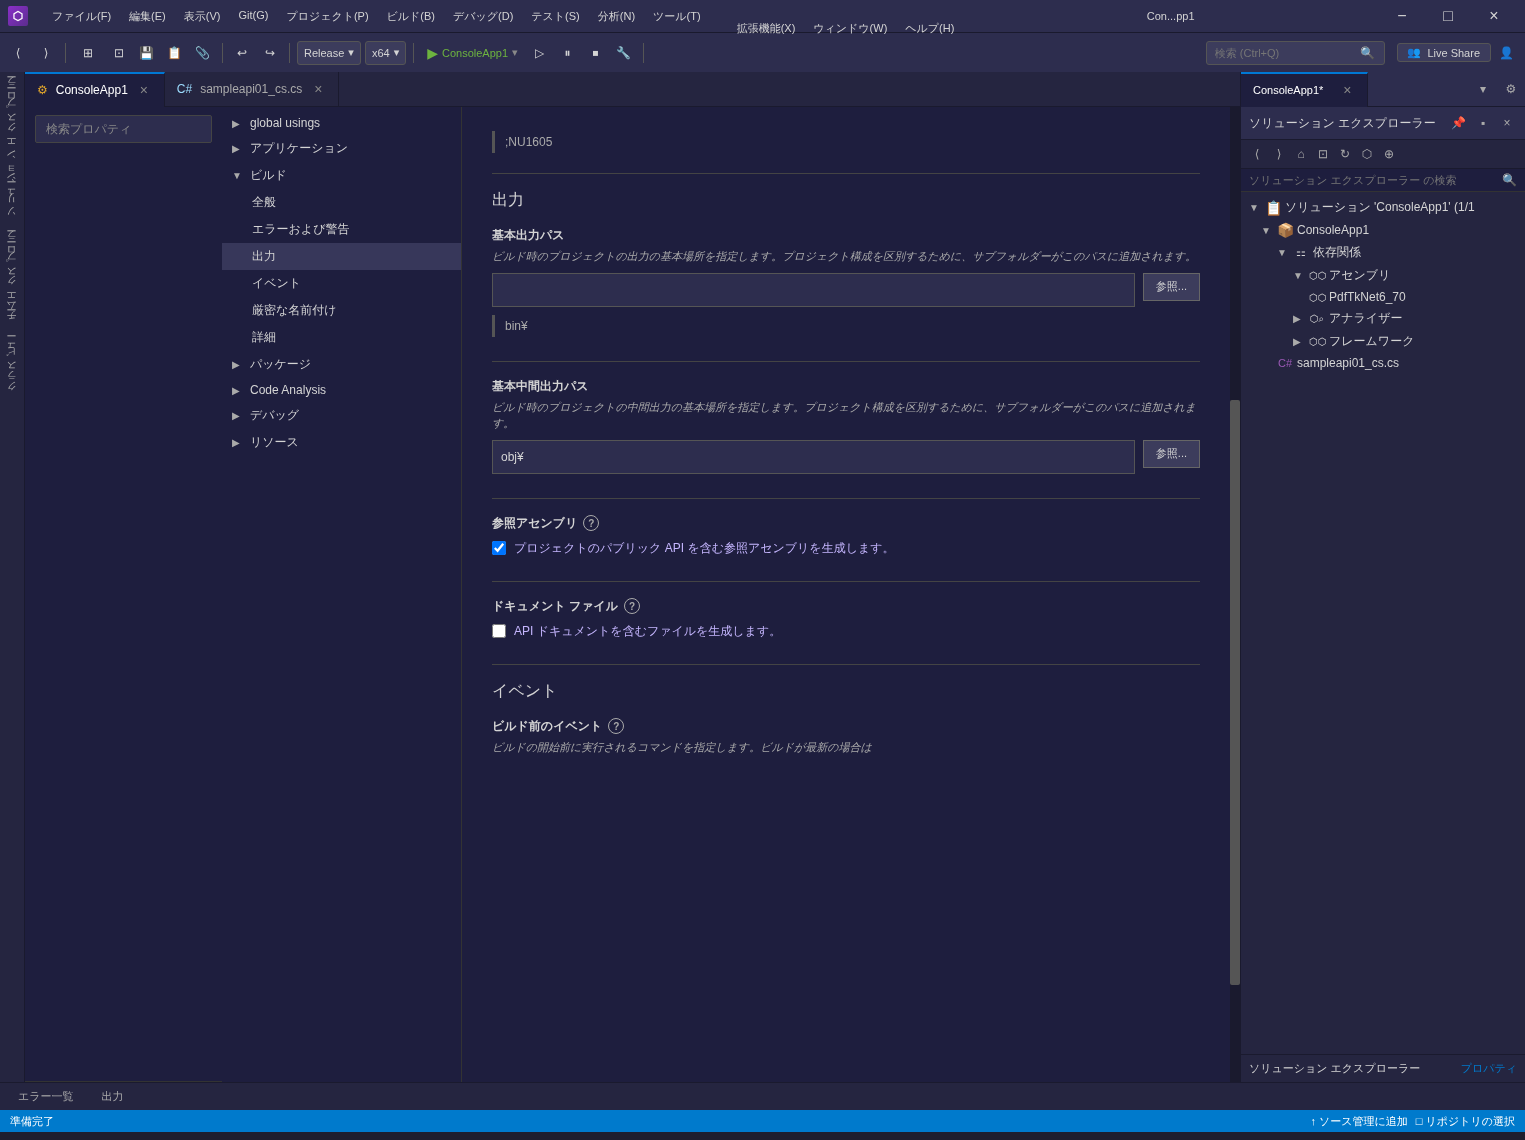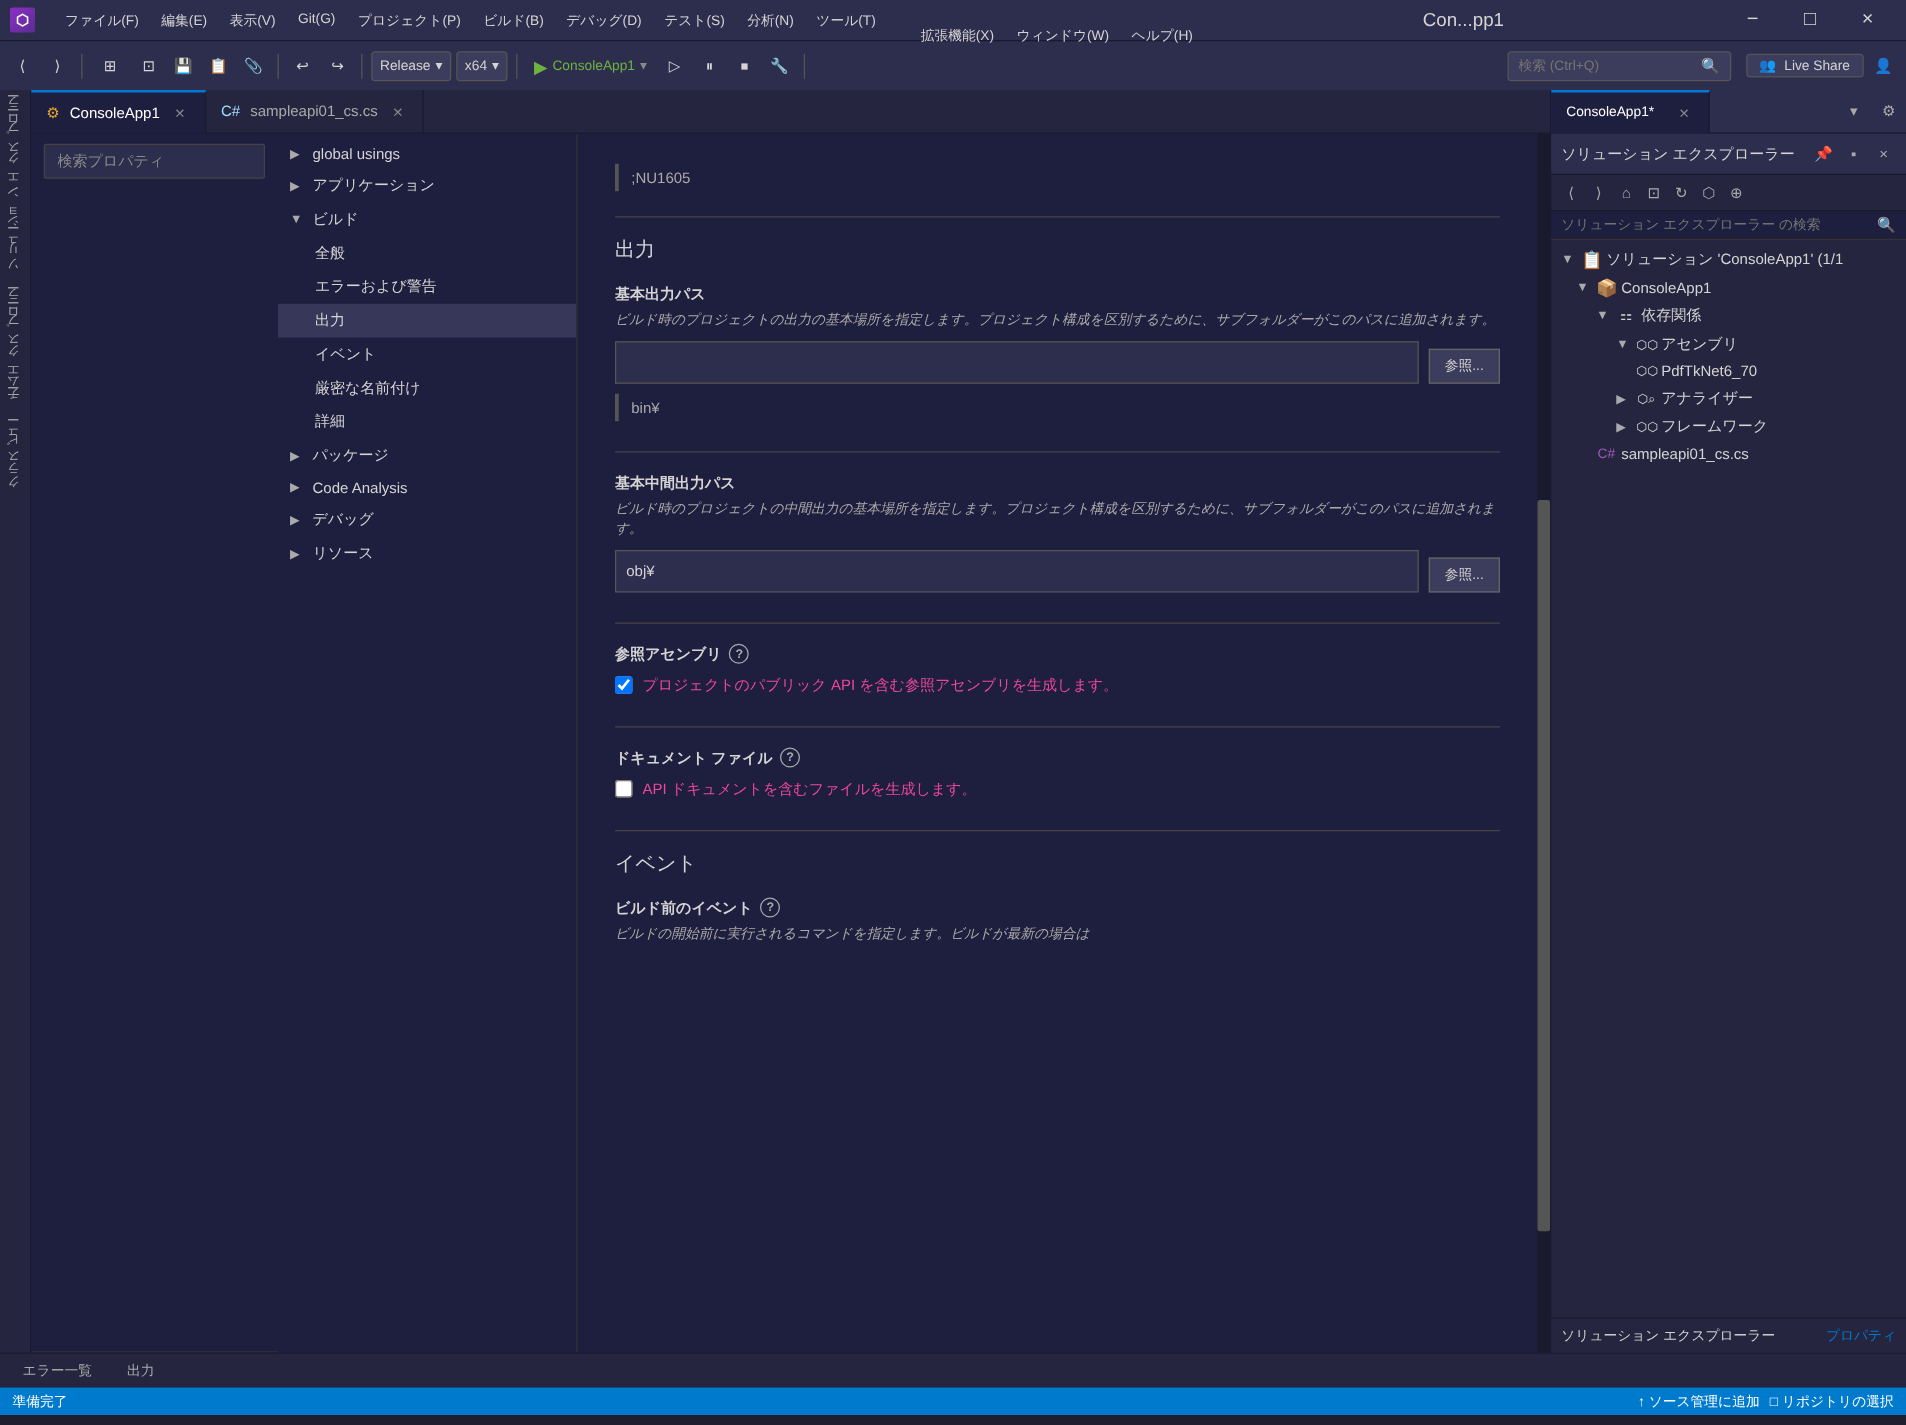--- a/index.html
+++ b/index.html
@@ -3,21 +3,21 @@
   <meta charset="utf-8">
   <style>
     * { box-sizing: border-box; margin: 0; padding: 0; }
     body { font-family: 'Segoe UI', sans-serif; font-size: 12px; background: #1e1e2e; color: #d4d4d4; width: 1525px; height: 1140px; overflow: hidden; }
 
     
     .title-bar { display: flex; align-items: center; background: #2d2d4e; height: 32px; padding: 0 8px; gap: 16px; }
     .title-bar-icon { width: 16px; height: 16px; background: #9b59b6; border-radius: 2px; display: inline-block; }
     .menu-bar { display: flex; gap: 2px; }
     .menu-item { padding: 4px 8px; color: #d4d4d4; cursor: pointer; font-size: 11px; }
-    .title-area { flex: 1; text-align: center; color: #d4d4d4; font-size: 15px; }
+    .title-area { flex: 1; text-align: center; color: #d4d4d4; font-size: 11px; }
     .window-controls { display: flex; gap: 0; }
     .win-btn { width: 46px; height: 32px; display: flex; align-items: center; justify-content: center; cursor: pointer; color: #d4d4d4; font-size: 16px; }
 
     
     .toolbar { display: flex; align-items: center; background: #2d2d4e; height: 40px; padding: 0 6px; gap: 4px; border-top: 1px solid #1a1a2e; }
     .tb-btn { display: flex; align-items: center; justify-content: center; width: 24px; height: 24px; color: #d4d4d4; cursor: pointer; border-radius: 3px; }
     .tb-separator { width: 1px; height: 20px; background: #555; margin: 0 3px; }
     .tb-dropdown { display: flex; align-items: center; background: #3c3c5c; border: 1px solid #555; border-radius: 3px; padding: 2px 6px; gap: 4px; cursor: pointer; color: #d4d4d4; font-size: 11px; height: 24px; }
     .tb-run-btn { display: flex; align-items: center; gap: 4px; background: transparent; border: none; color: #6db33f; cursor: pointer; font-size: 11px; padding: 2px 6px; border-radius: 3px; }
     .search-box { display: flex; align-items: center; background: #3c3c5c; border: 1px solid #555; border-radius: 3px; padding: 2px 8px; gap: 6px; height: 24px; margin-left: auto; }
@@ -53,27 +53,27 @@
     .tree-item.indent1 { padding-left: 30px; }
     .tree-chevron { color: #aaa; font-size: 10px; width: 12px; }
 
     .content-area { flex: 1; overflow-y: auto; padding: 20px 30px; }
     .content-divider { height: 1px; background: #444; margin: 16px 0; }
 
     .section-title { font-size: 16px; color: #d4d4d4; margin-bottom: 16px; }
     .field-group { margin-bottom: 24px; }
     .field-label { font-size: 12px; font-weight: bold; color: #d4d4d4; margin-bottom: 4px; display: flex; align-items: center; gap: 6px; }
     .field-desc { font-size: 11px; color: #aaa; margin-bottom: 8px; line-height: 1.5; font-style: italic; }
-    .field-row { display: flex; align-items: flex-end; gap: 8px; }
+    .field-row { display: flex; align-items: flex-start; gap: 8px; }
     .field-input { flex: 1; background: #2d2d4e; border: 1px solid #555; color: #d4d4d4; padding: 16px 8px; font-size: 12px; outline: none; height: 28px; }
     .field-btn { background: #3c3c5c; border: 1px solid #666; color: #d4d4d4; padding: 4px 12px; cursor: pointer; font-size: 11px; height: 28px; white-space: nowrap; }
     .note-line { display: flex; align-items: center; gap: 6px; color: #aaa; font-size: 12px; padding: 4px 0; border-left: 3px solid #555; padding-left: 10px; margin: 4px 0; }
     .checkbox-row { display: flex; align-items: center; gap: 8px; margin: 8px 0; }
     .checkbox-row input[type="checkbox"] { width: 14px; height: 14px; cursor: pointer; }
-    .checkbox-label { font-size: 12px; color: #ec4899; }
+    .checkbox-label { font-size: 12px; color: #c4b5fd; }
     .info-icon { display: inline-flex; align-items: center; justify-content: center; width: 16px; height: 16px; border-radius: 50%; border: 1px solid #aaa; color: #aaa; font-size: 10px; cursor: pointer; }
 
     
     .solution-panel { width: 285px; background: #252540; border-left: 1px solid #1a1a2e; display: flex; flex-direction: column; }
     .panel-header { display: flex; align-items: center; padding: 6px 8px; background: #2d2d4e; border-bottom: 1px solid #1a1a2e; gap: 4px; }
     .panel-btn { width: 20px; height: 20px; display: flex; align-items: center; justify-content: center; cursor: pointer; color: #aaa; font-size: 12px; border-radius: 2px; }
     .panel-toolbar { display: flex; align-items: center; padding: 4px 6px; gap: 2px; border-bottom: 1px solid #1a1a2e; }
     .sol-search { display: flex; align-items: center; padding: 4px 8px; background: #1e1e3e; border-bottom: 1px solid #333; gap: 6px; }
     .sol-search input { flex: 1; background: transparent; border: none; color: #d4d4d4; font-size: 11px; outline: none; }
     .sol-tree { flex: 1; overflow-y: auto; padding: 4px 0; }

